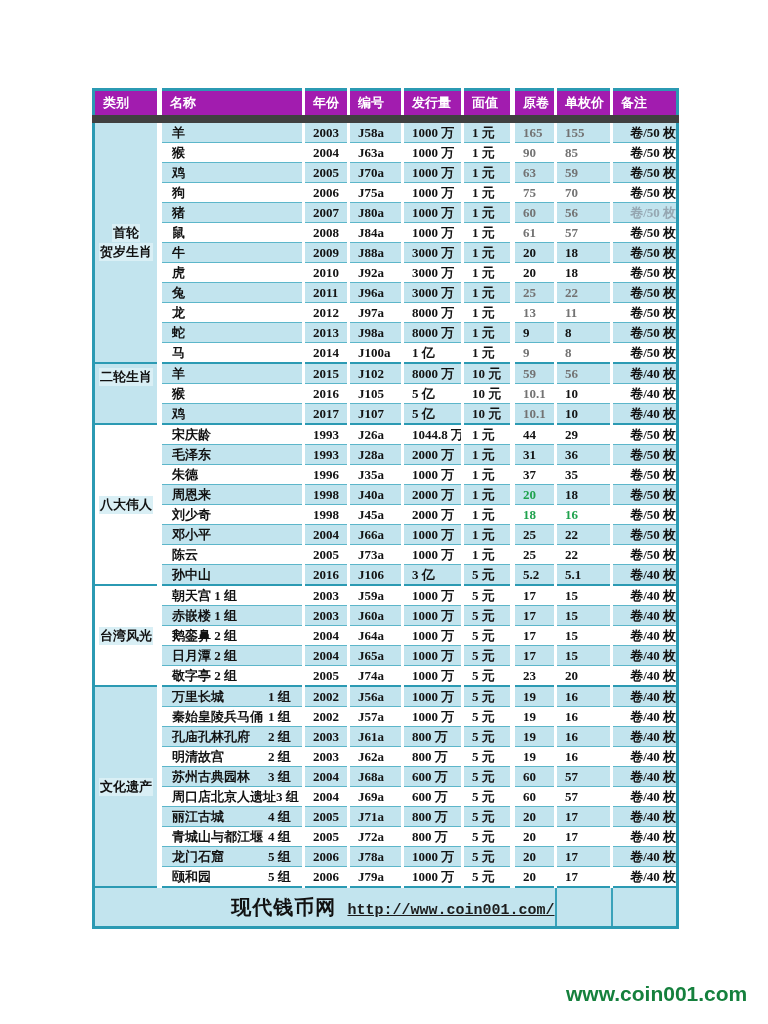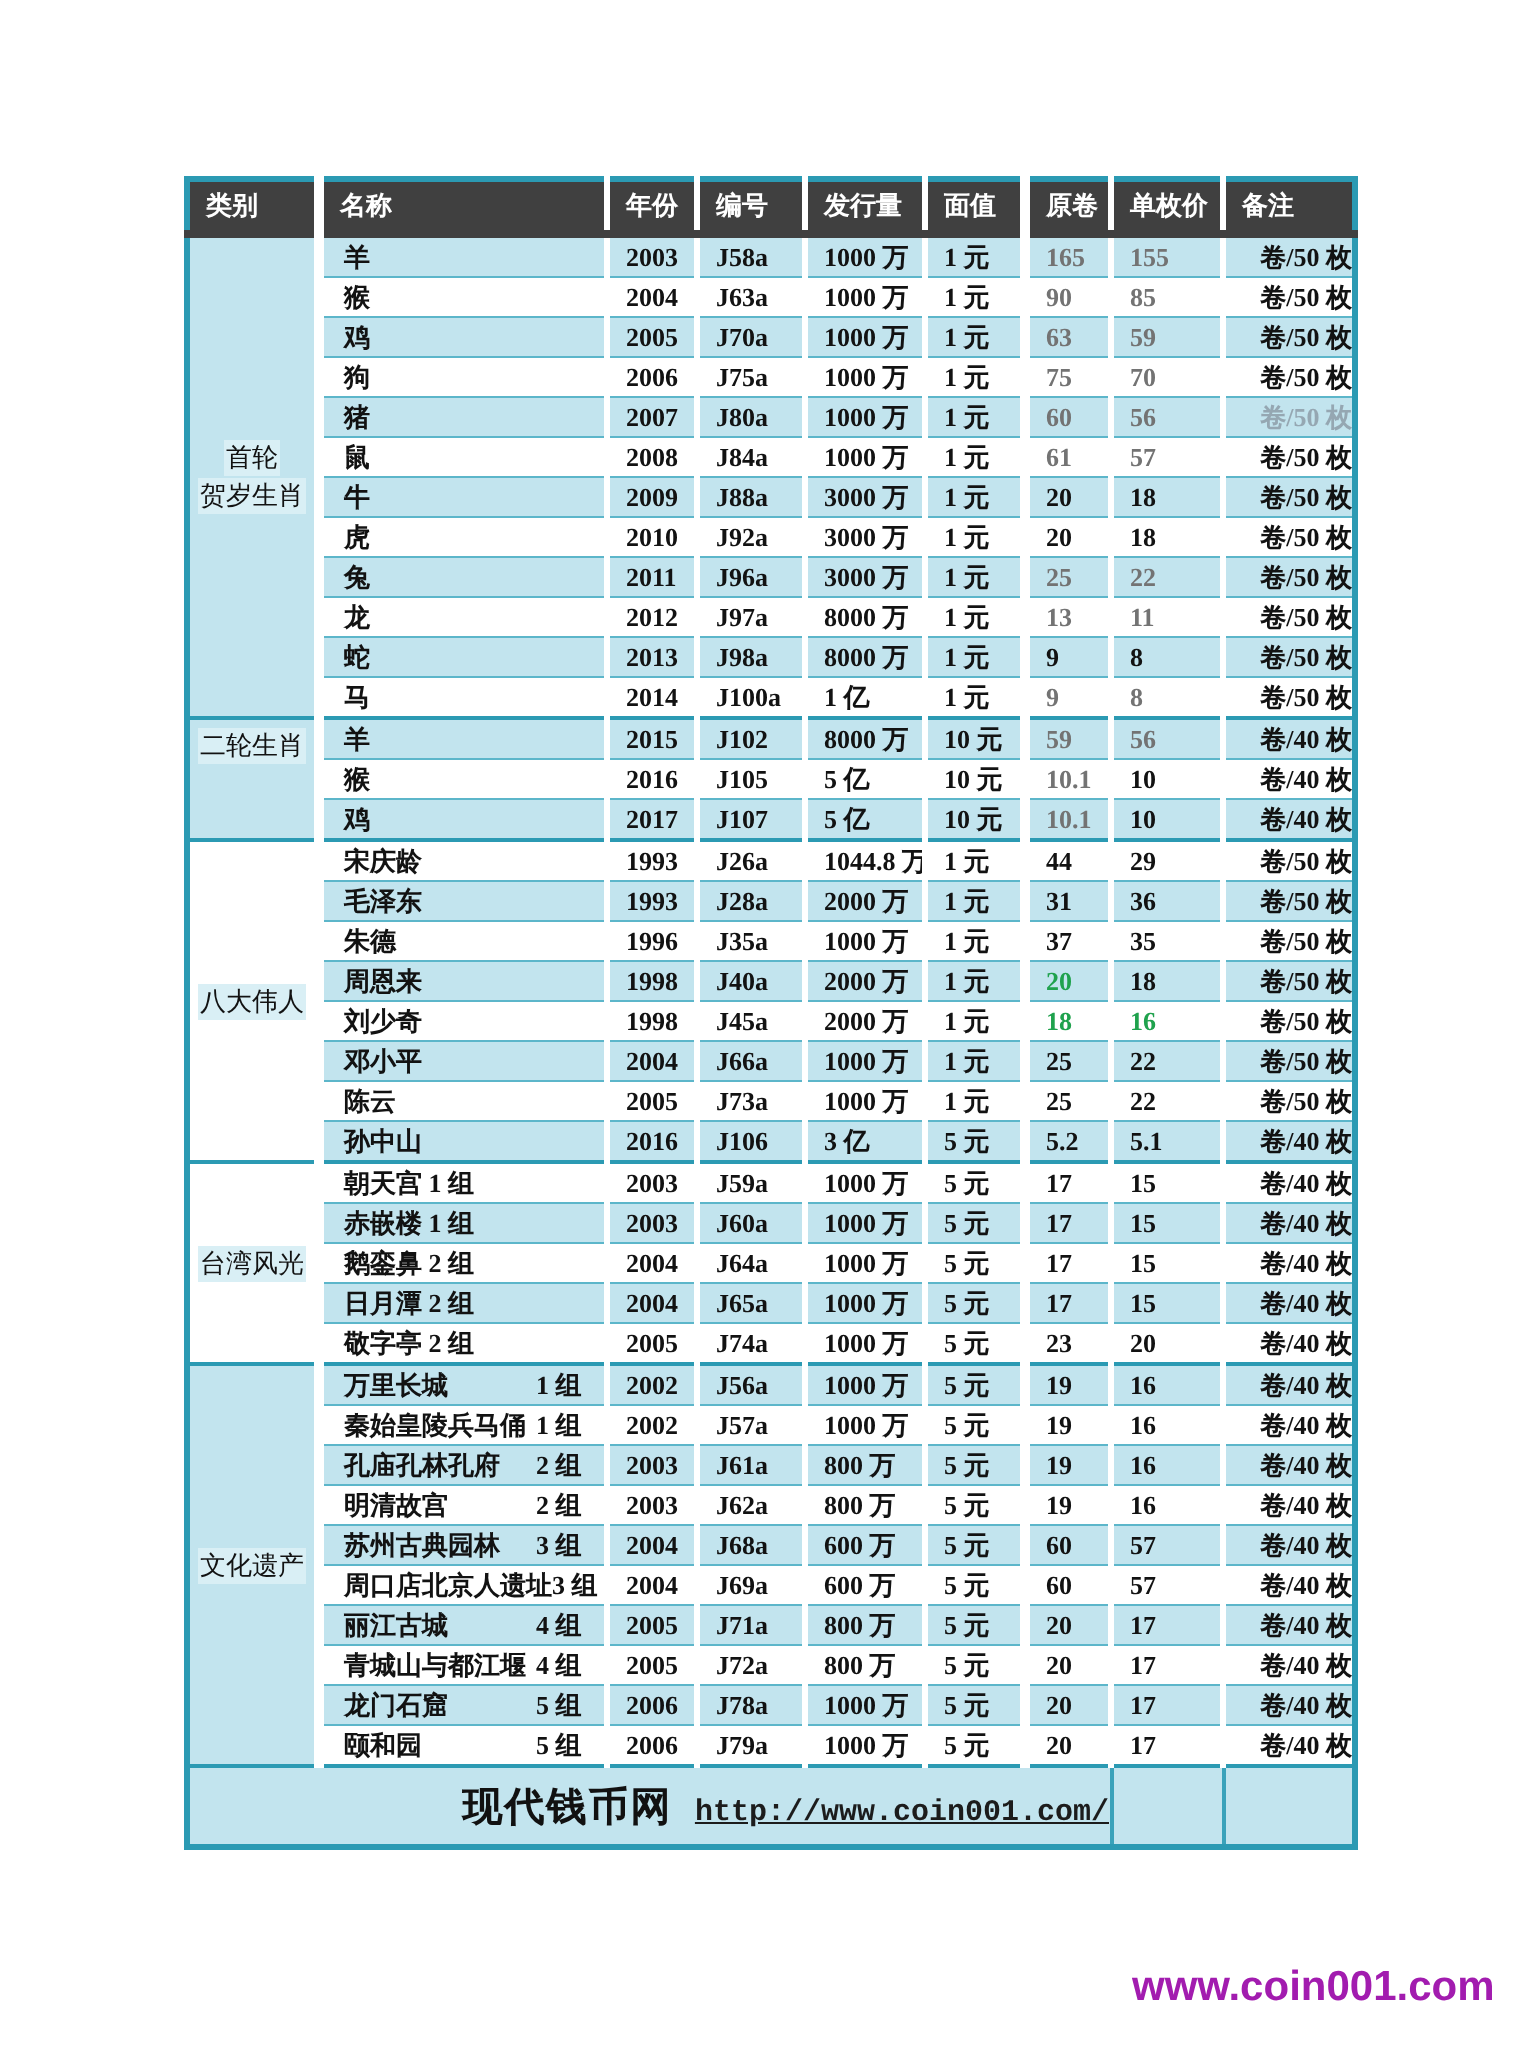--- a/index.html
+++ b/index.html
@@ -7,25 +7,25 @@
     position:relative;width:768px;height:1024px;background:#ffffff;overflow:hidden;
     font-family:"Liberation Serif","DejaVu Serif",serif;
   }
   table.price{
     position:absolute;left:92px;top:88px;width:584px;
     border-collapse:collapse;table-layout:fixed;
     border:3px solid #2b9ab3;
   }
   
   th{
-    background:#404040;color:#ffffff;
+    background:#a21caf;color:#ffffff;
     font-size:13px;font-weight:bold;text-align:left;
     height:17px;padding:3px 0 3px 8px;
     border-right:3px solid #ffffff;
-    border-bottom:4px solid #404040;
+    border-bottom:8px solid #404040;
     white-space:nowrap;overflow:hidden;
   }
   th.col-cat{border-right:5px solid #ffffff;}
   th.col-roll{border-left:5px solid #ffffff;}
   th.col-note{border-right:none;}
   
   td{
     font-size:13px;font-weight:bold;color:#121212;
     height:19px;padding:0 0 0 8px;
     border-right:3px solid #ffffff;
@@ -38,21 +38,21 @@
   tr.group-start td{border-top:2px solid #2b9ab3;}
   td.cat-cell{
     background:#c2e4ee;text-align:center;padding:0 2px;
     border-right:5px solid #ffffff;
     border-bottom:2px solid #2b9ab3;
     vertical-align:middle;
   }
   td.cat-cell.cat-top{vertical-align:top;padding-top:3px;}
   .cat-label{
     display:block;width:max-content;margin:1px auto;
-    background:#d9eff5;padding:0 1px;font-size:13px;font-weight:normal;color:#121212;
+    background:#d9eff5;padding:0 1px;font-size:13px;font-weight:bold;color:#121212;
   }
   td.col-roll{border-left:5px solid #ffffff;}
   td.col-note{border-right:none;padding-left:6px;text-align:right;}
   td.name-cell{padding-left:10px;}
   .name-main{display:inline-block;}
   .name-main.tabbed{min-width:96px;}
   
   .c-red{color:#737373;}
   .c-green{color:#1fa24d;}
   .c-grey{color:#95a7b2;}
@@ -69,21 +69,21 @@
   .site-name{font-size:20px;font-weight:bold;color:#111111;letter-spacing:1px;}
   .site-url{
     font-family:"Liberation Mono","DejaVu Sans Mono",monospace;
     font-size:15px;font-weight:bold;color:#1c1c1c;
     text-decoration:underline;margin-left:8px;
   }
   
   .watermark{
     position:absolute;left:566px;top:982px;
     font-family:"Liberation Sans","DejaVu Sans",sans-serif;
-    font-weight:bold;font-size:21px;color:#a21caf;letter-spacing:0px;
+    font-weight:bold;font-size:21px;color:#15803d;letter-spacing:0px;
   }
 </style>
 </head>
 <body>
 
 <div class="page">
   <table class="price">
     <colgroup>
       <col style="width:66px">
         <col style="width:144px">

